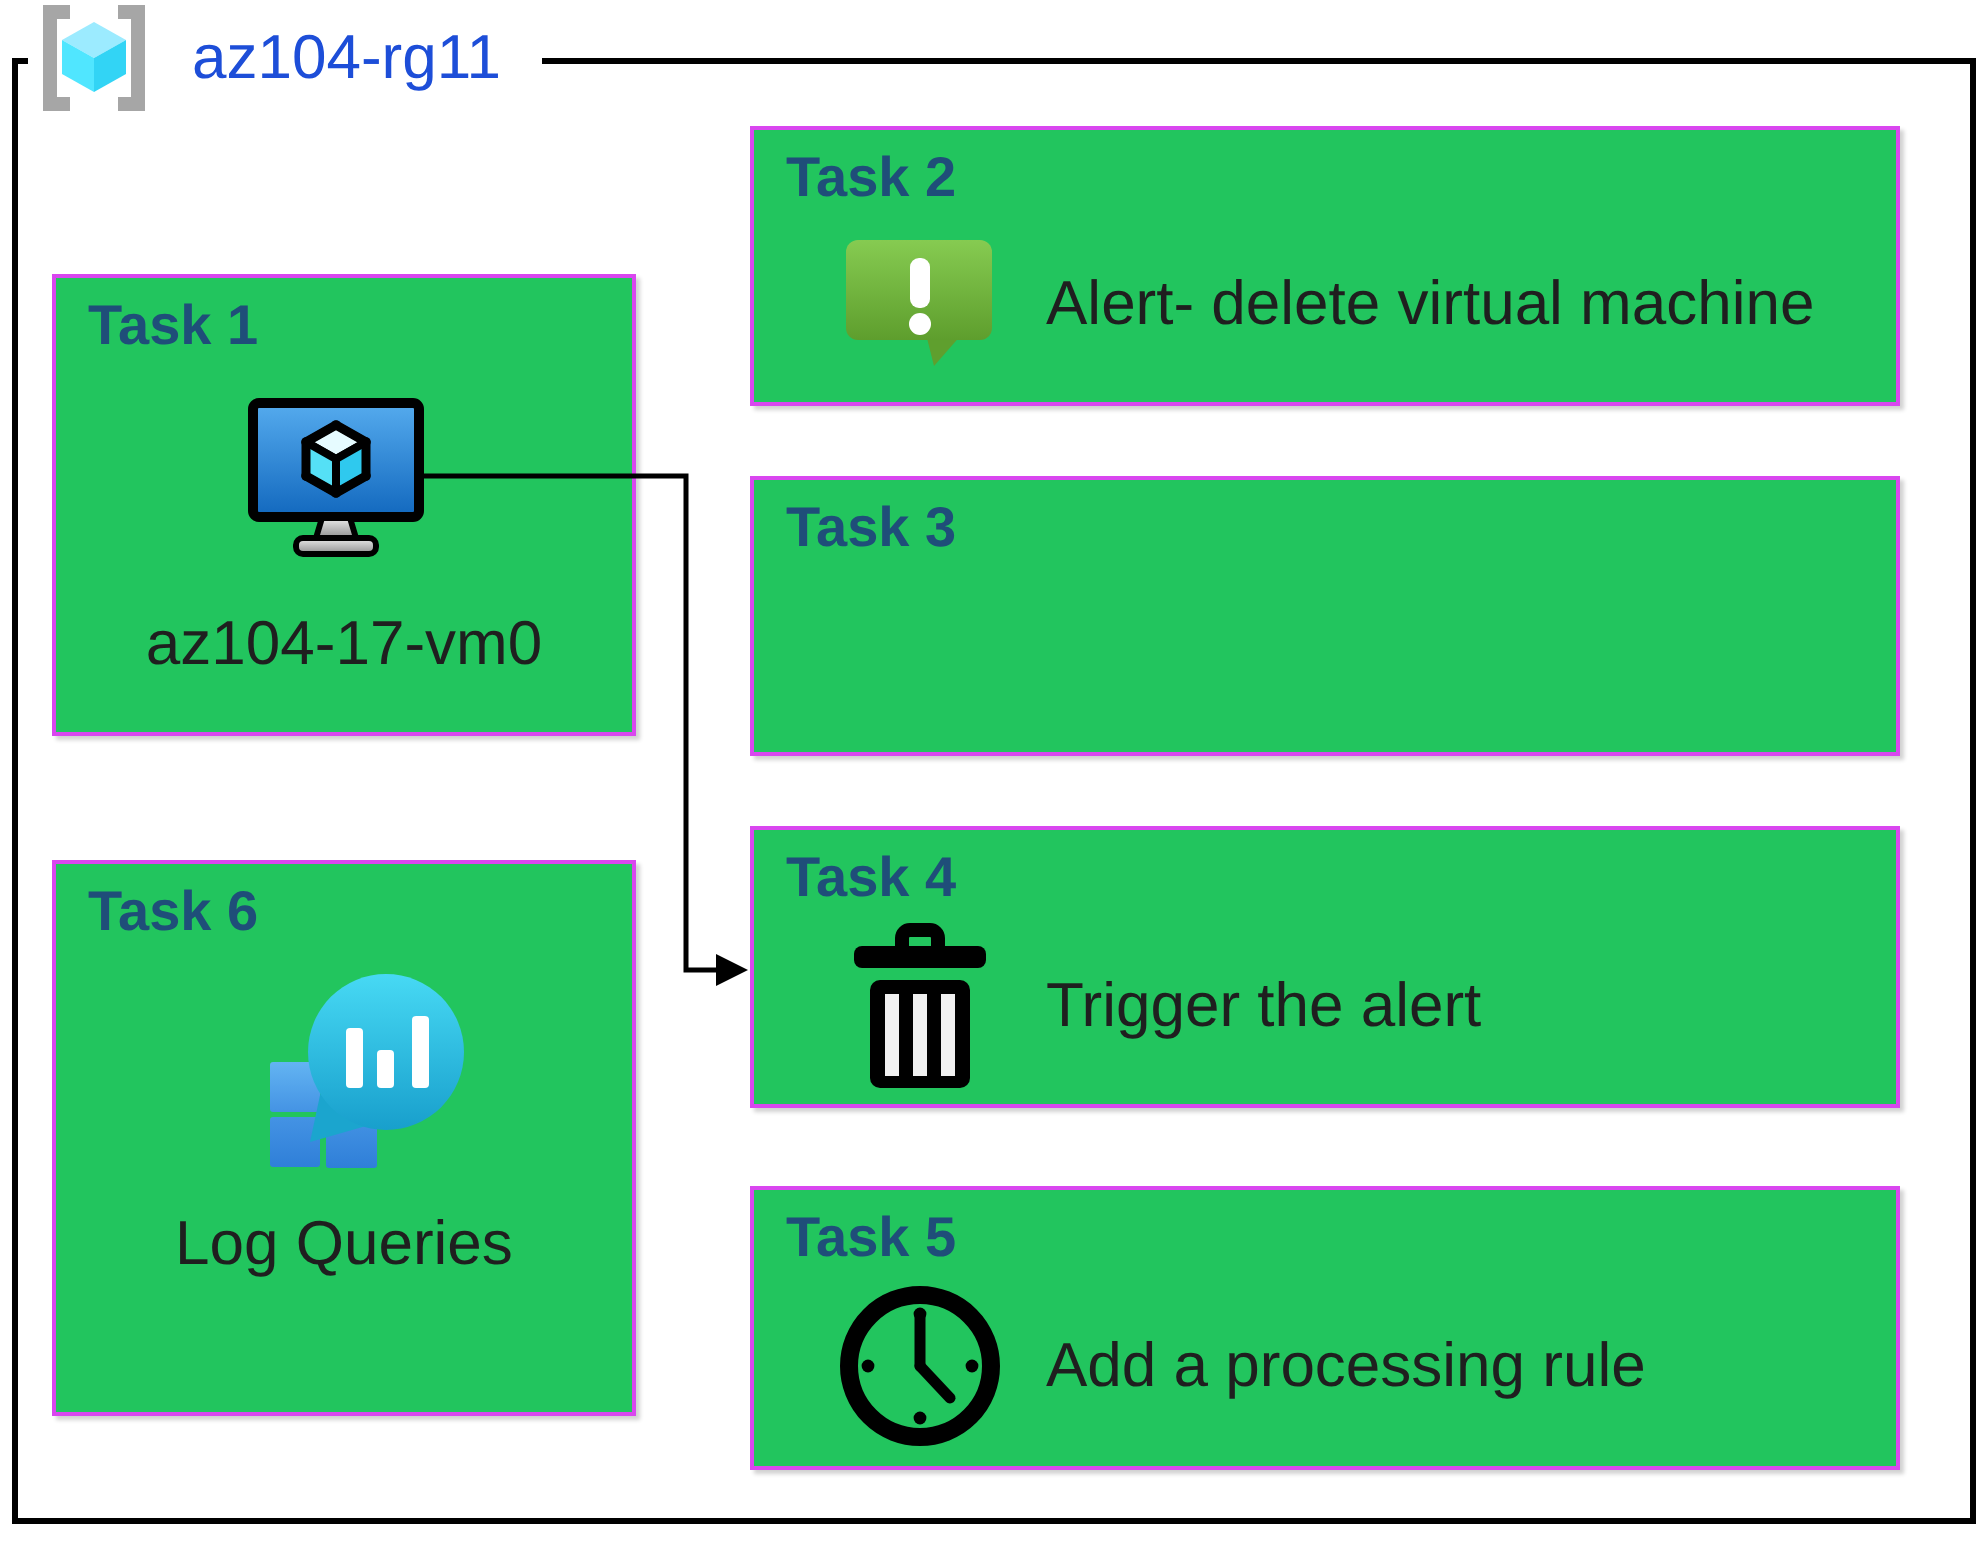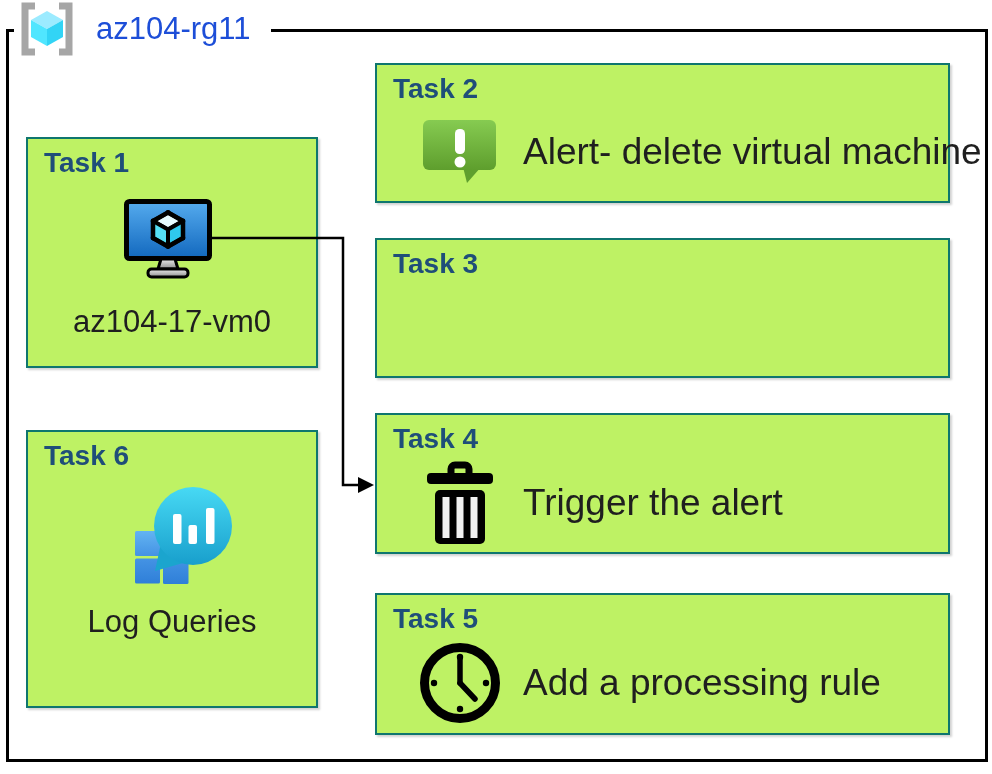--- a/index.html
+++ b/index.html
@@ -12,21 +12,21 @@
     border:3px solid #000; box-sizing:border-box; background:#fff; z-index:0;
   }
   .header {
     position:absolute; left:14px; top:0; height:58px; z-index:5;
     display:flex; align-items:center; gap:16px;
     background:#fff; padding-right:20px;
   }
   .header .rg-title { font-size:31px; color:#1d4ed8; white-space:nowrap; }
 
   .tbox {
-    position:absolute; background:#bef264; border:2px solid #0f766e;
+    position:absolute; background:#22c55e; border:2px solid #d946ef;
     box-sizing:border-box; box-shadow:2px 2px 2px rgba(0,0,0,0.18); z-index:1;
   }
   .ttitle {
     position:absolute; left:16px; top:8px;
     font-size:28px; font-weight:bold; color:#1F4E79; white-space:nowrap;
   }
   #task1 { left:26px;  top:137px; width:292px; height:231px; }
   #task6 { left:26px;  top:430px; width:292px; height:278px; }
   #task2 { left:375px; top:63px;  width:575px; height:140px; }
   #task3 { left:375px; top:238px; width:575px; height:140px; }
@@ -40,21 +40,21 @@
   #task1 .caption { top:165px; }
   #task6 .caption { top:172px; }
   #task1 .box-icon { position:absolute; left:96px;  top:60px; }
   #task6 .box-icon { position:absolute; left:107px; top:55px; }
 
   .row {
     position:absolute; left:40px; right:16px; top:46px; bottom:8px;
     display:flex; align-items:center; gap:20px;
   }
   .iconwrap { width:86px; display:flex; justify-content:center; align-items:center; flex:0 0 86px; }
-  .ttext { font-size:37px; color:#1f1f1f; white-space:nowrap; }
+  .ttext { font-size:31px; color:#1f1f1f; white-space:nowrap; }
 
   .connector {
     position:absolute; left:0; top:0; z-index:3; pointer-events:none;
   }
 </style>
 </head>
 <body>
 
 <div id="canvas">
 

